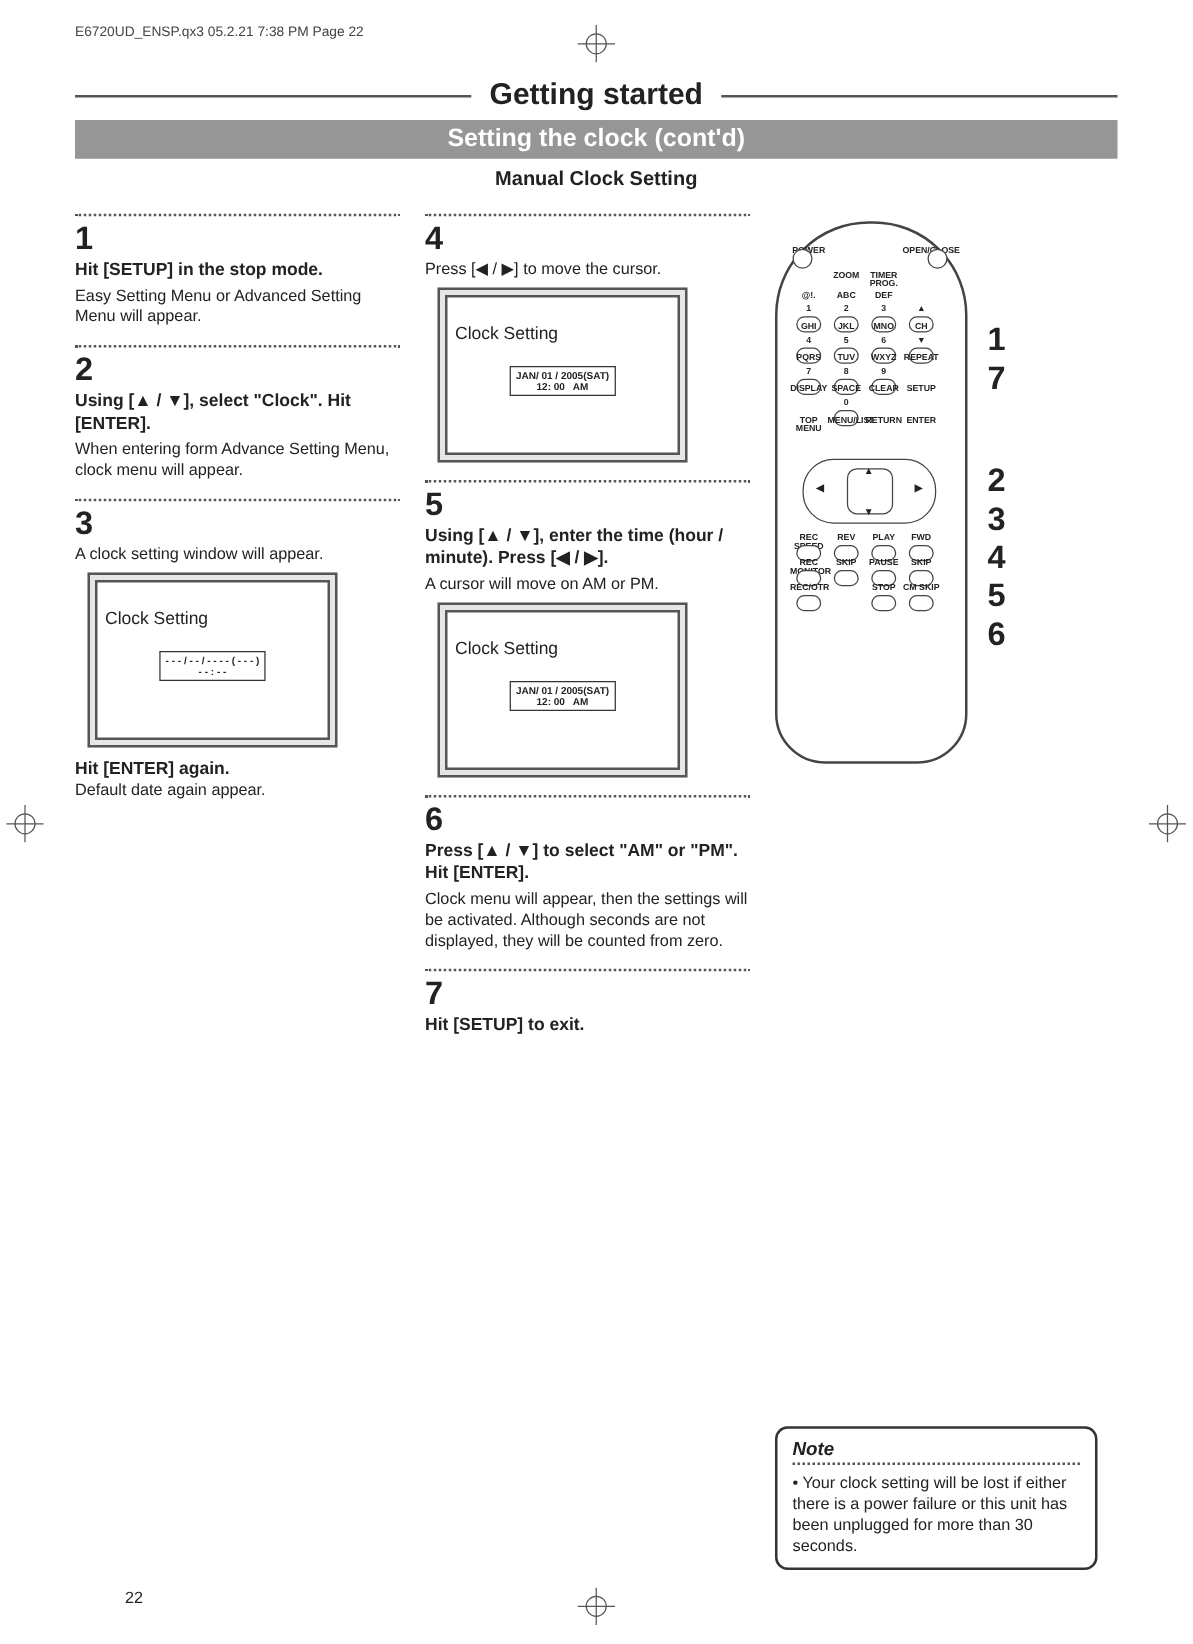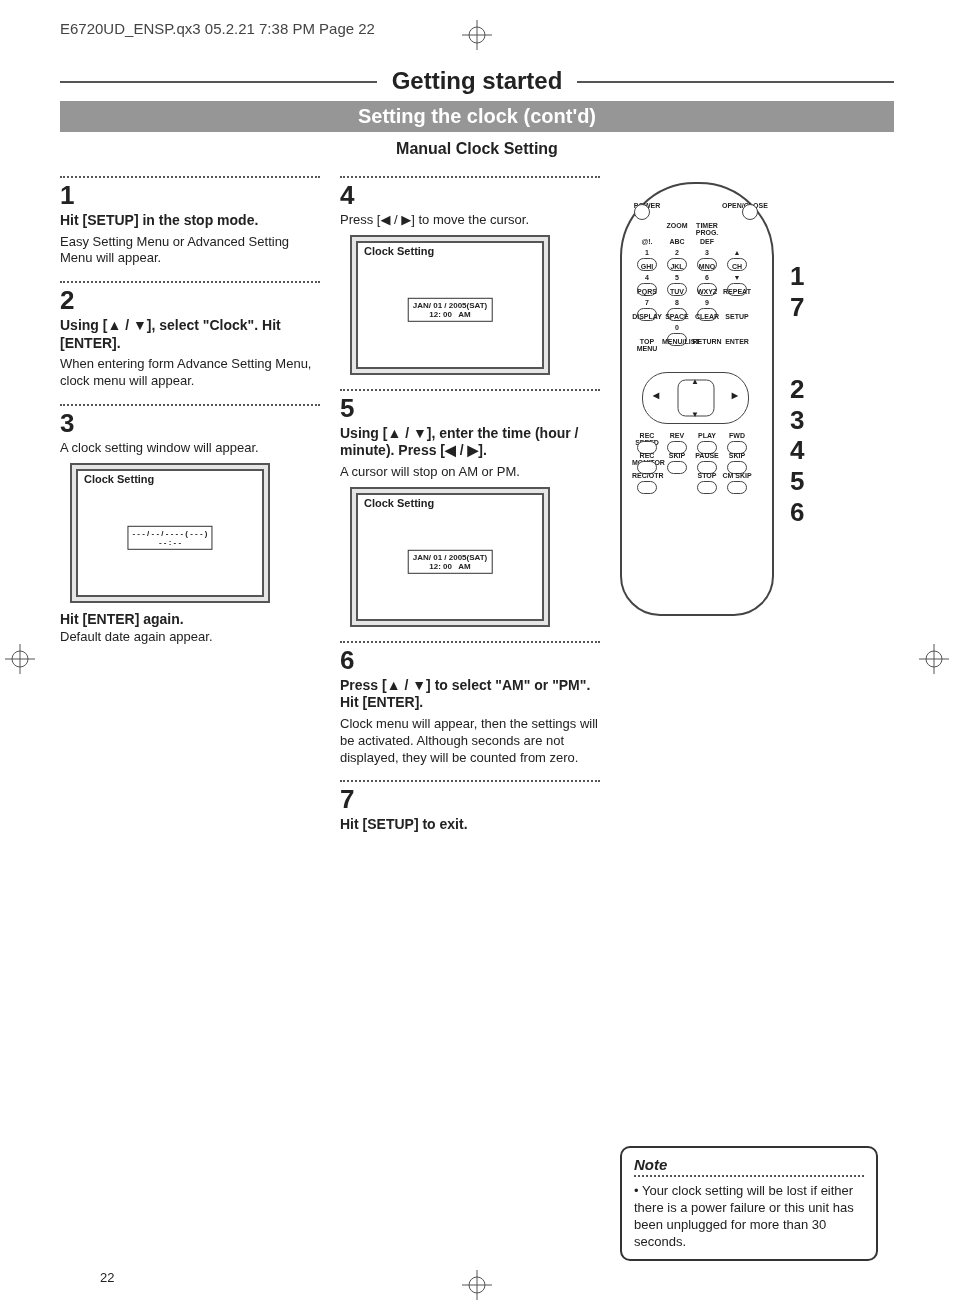--- a/index.html
+++ b/index.html
@@ -12,21 +12,21 @@
     width: 954px;
   }
   .page {
     width: 954px;
     min-height: 1315px;
     position: relative;
     padding: 20px 60px 40px 60px;
     box-sizing: border-box;
   }
   .header-slug {
-    font-size: 15px;
+    font-size: 11px;
     color: #444;
     margin-bottom: 30px;
   }
   .section-title-bar {
     position: relative;
     text-align: center;
     font-size: 24px;
     font-weight: bold;
     margin-bottom: 6px;
   }
@@ -101,24 +101,24 @@
   .screen-inner {
     border: 2px solid #555;
     background: #fff;
     width: 100%;
     height: 100%;
     position: relative;
     box-sizing: border-box;
   }
   .screen-title {
     position: absolute;
-    top: 2px;
+    top: 20px;
     left: 6px;
-    font-size: 11px;
-    font-weight: bold;
+    font-size: 14px;
+    font-weight: normal;
   }
   .screen-center {
     border: 1px solid #333;
     position: absolute;
     left: 50%;
     top: 50%;
     transform: translate(-50%, -30%);
     font-size: 8px;
     font-weight: bold;
     text-align: center;
@@ -307,21 +307,21 @@
         <div class="screen-inner">
           <div class="screen-title">Clock Setting</div>
           <div class="screen-center" style="white-space:pre;">JAN/ 01 / 2005(SAT)
 12: 00   AM</div>
         </div>
       </div>
 
       <div class="step-sep"></div>
       <div class="step-num">5</div>
       <p class="step-head">Using [▲ / ▼], enter the time (hour / minute). Press [◀ / ▶].</p>
-      <p class="step-body">A cursor will stop on AM or PM.</p>
+      <p class="step-body">A cursor will move on AM or PM.</p>
       <div class="screen-box">
         <div class="screen-inner">
           <div class="screen-title">Clock Setting</div>
           <div class="screen-center" style="white-space:pre;">JAN/ 01 / 2005(SAT)
 12: 00   AM</div>
         </div>
       </div>
 
       <div class="step-sep"></div>
       <div class="step-num">6</div>

